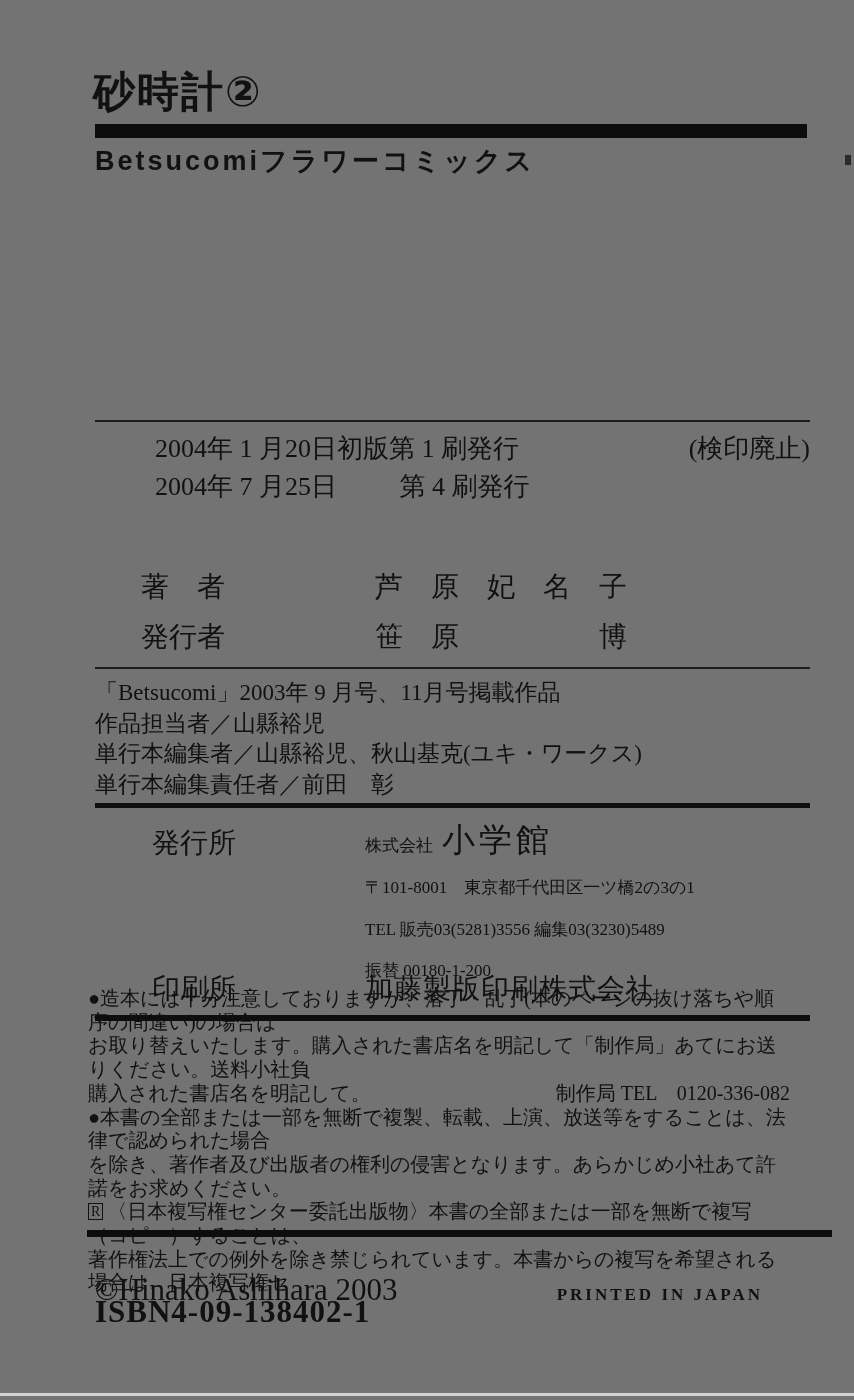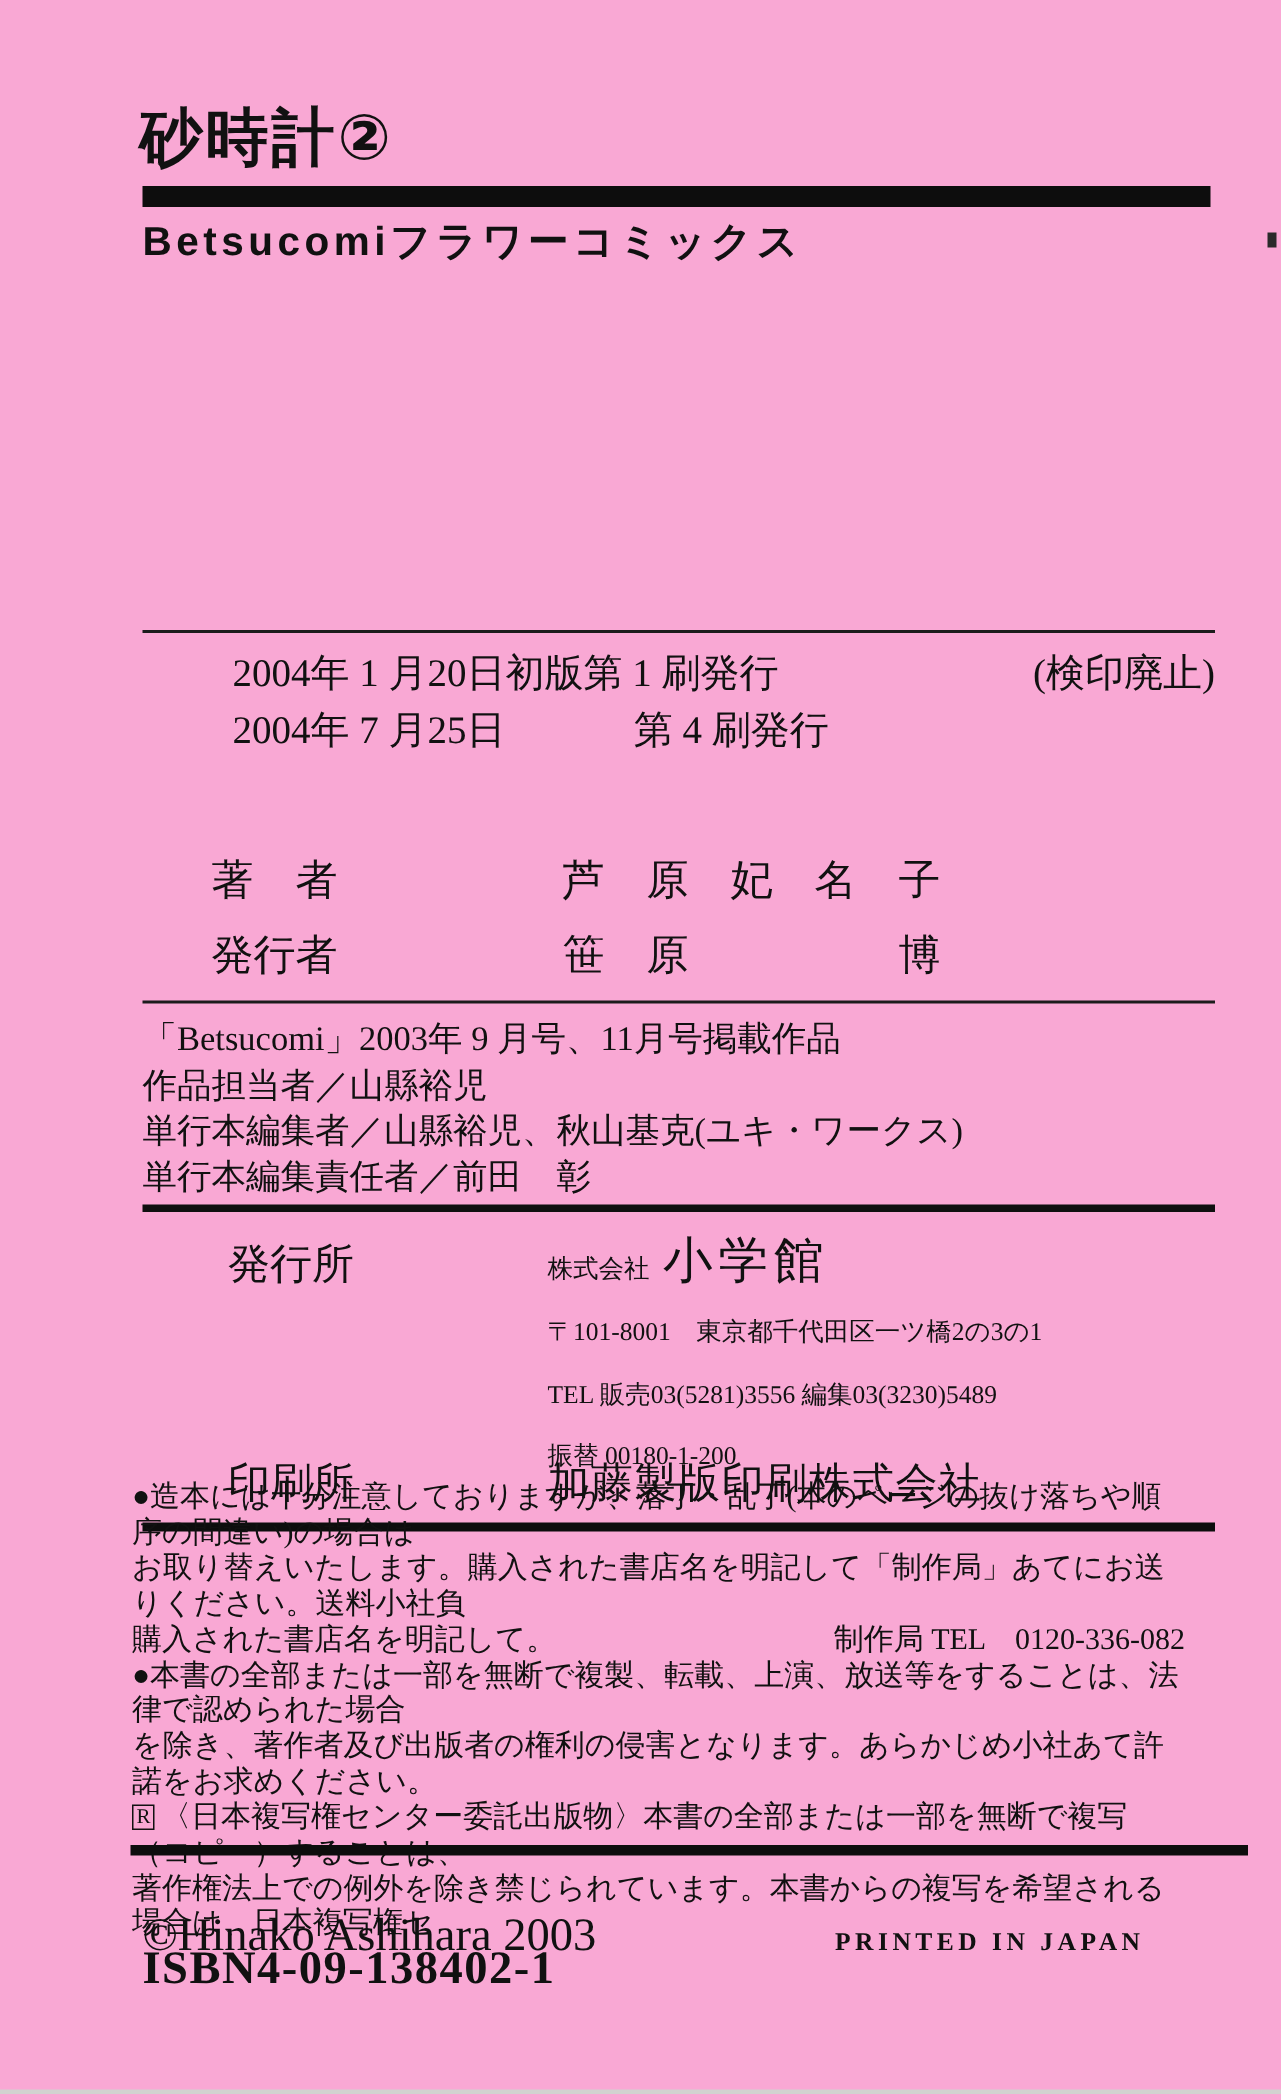--- a/index.html
+++ b/index.html
@@ -1,19 +1,19 @@
 <!DOCTYPE html>
 <html><head>
 <meta charset="utf-8">
 <style>
   html,body{margin:0;padding:0;background:#e8e8e8;}
   .page{
     position:relative;
     width:854px;height:1400px;
-    background:#f9a8d4;
+    background:#737373;
     overflow:hidden;
     font-family:"Liberation Serif","DejaVu Serif",serif;
     color:#111;
   }
   .sans{font-family:"Liberation Sans","DejaVu Sans",sans-serif;}
   .abs{position:absolute;}
 
   .book-title{left:93px;top:64px;font-size:42px;font-weight:bold;letter-spacing:2px;}
   .title-rule{left:95px;top:124px;width:712px;height:14px;background:#0d0d0d;}
   .series{left:95px;top:143px;font-size:27px;font-weight:bold;letter-spacing:3px;}
@@ -71,21 +71,21 @@
 
   <div class="abs rule-thin rule-a"></div>
 
   <div class="abs dates">
     <div class="date-row1">
       <span>2004年 1 月20日初版第 1 刷発行</span>
       <span>(検印廃止)</span>
     </div>
     <div>
       <span>2004年 7 月25日</span>
-      <span style="margin-left:79px;">第 4 刷発行</span>
+      <span style="margin-left:56px;">第 4 刷発行</span>
     </div>
   </div>
 
   <div class="cred-row author-row">
     <span class="lbl">著　者</span>
     <span class="val">芦　原　妃　名　子</span>
   </div>
   <div class="cred-row pubr-row">
     <span class="lbl">発行者</span>
     <span class="val">笹　原　　　　　博</span>

